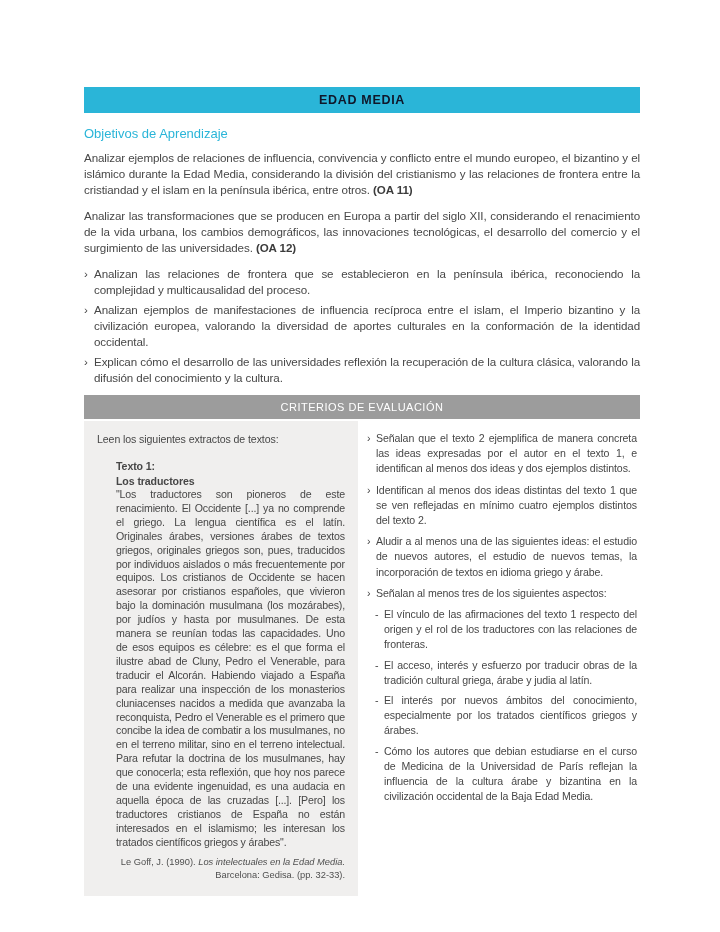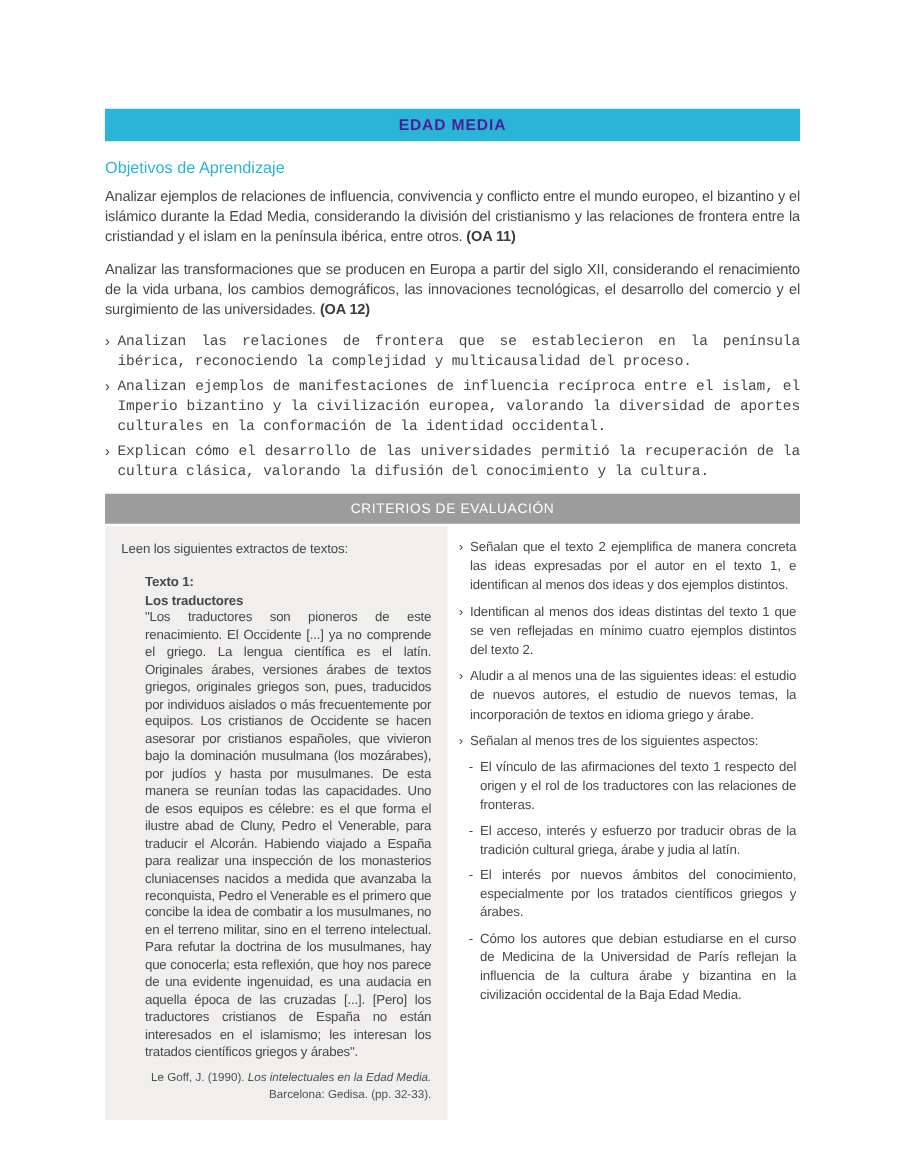--- a/index.html
+++ b/index.html
@@ -8,41 +8,41 @@
     width:720px; height:932px;
     font-family:"Liberation Sans","DejaVu Sans",sans-serif;
     color:var(--text,#474747);
     position:relative;
   }
   .page { position:relative; width:720px; height:932px; overflow:hidden; background:#fff; }
   .content { position:absolute; left:84px; top:87px; width:556px; }
 
   .banner {
     background:var(--accent,#2ab5d8);
-    color:#4c1d95; text-align:center;
+    color:#0f172a; text-align:center;
     font-size:12.5px; font-weight:bold; letter-spacing:.7px;
     padding:6px 0 6px;
   }
 
   h2.sec {
     color:var(--accent,#2ab5d8);
     font-size:13px; font-weight:normal;
     margin:13px 0 9px;
   }
 
   p.para {
     font-size:11.6px; line-height:16px; text-align:justify;
     letter-spacing:-.1px; margin-bottom:10px;
   }
   .oa { font-weight:bold; color:#3c3c3c; }
 
   .blist { margin-top:4px; }
   .bullet { display:flex; font-size:11.6px; line-height:16px; margin-bottom:4px; }
   .marker { width:10px; flex:none; }
-  .btext { flex:1; text-align:justify; letter-spacing:-.1px;font-family:Liberation Mono, monospace; }
+  .btext { flex:1; text-align:justify; letter-spacing:-.1px; }
 
   .table { margin-top:9px; }
   .thead { display:flex; gap:3px; }
   .th {
     background:var(--table_header_bg,#9c9c9c);
     color:#ffffff; font-size:11px; letter-spacing:.5px;
     text-align:center; padding:6px 0 6px;
   }
   .th-left { width:274px; flex:none; }
   .th-right { flex:1; }
@@ -93,21 +93,21 @@
       <div class="bullet">
         <span class="marker">›</span>
         <span class="btext">Analizan las relaciones de frontera que se establecieron en la península ibérica, reconociendo la complejidad y multicausalidad del proceso.</span>
       </div>
       <div class="bullet">
         <span class="marker">›</span>
         <span class="btext">Analizan ejemplos de manifestaciones de influencia recíproca entre el islam, el Imperio bizantino y la civilización europea, valorando la diversidad de aportes culturales en la conformación de la identidad occidental.</span>
       </div>
       <div class="bullet">
         <span class="marker">›</span>
-        <span class="btext">Explican cómo el desarrollo de las universidades permitió la recuperación de la cultura clásica, valorando la difusión del conocimiento y la cultura.</span>
+        <span class="btext">Explican cómo el desarrollo de las universidades reflexión la recuperación de la cultura clásica, valorando la difusión del conocimiento y la cultura.</span>
       </div>
     </div>
 
     <div class="table">
       <div class="thead">
         <div class="th th-right">CRITERIOS DE EVALUACIÓN</div>
       </div>
 
       <div class="tbody">
 

